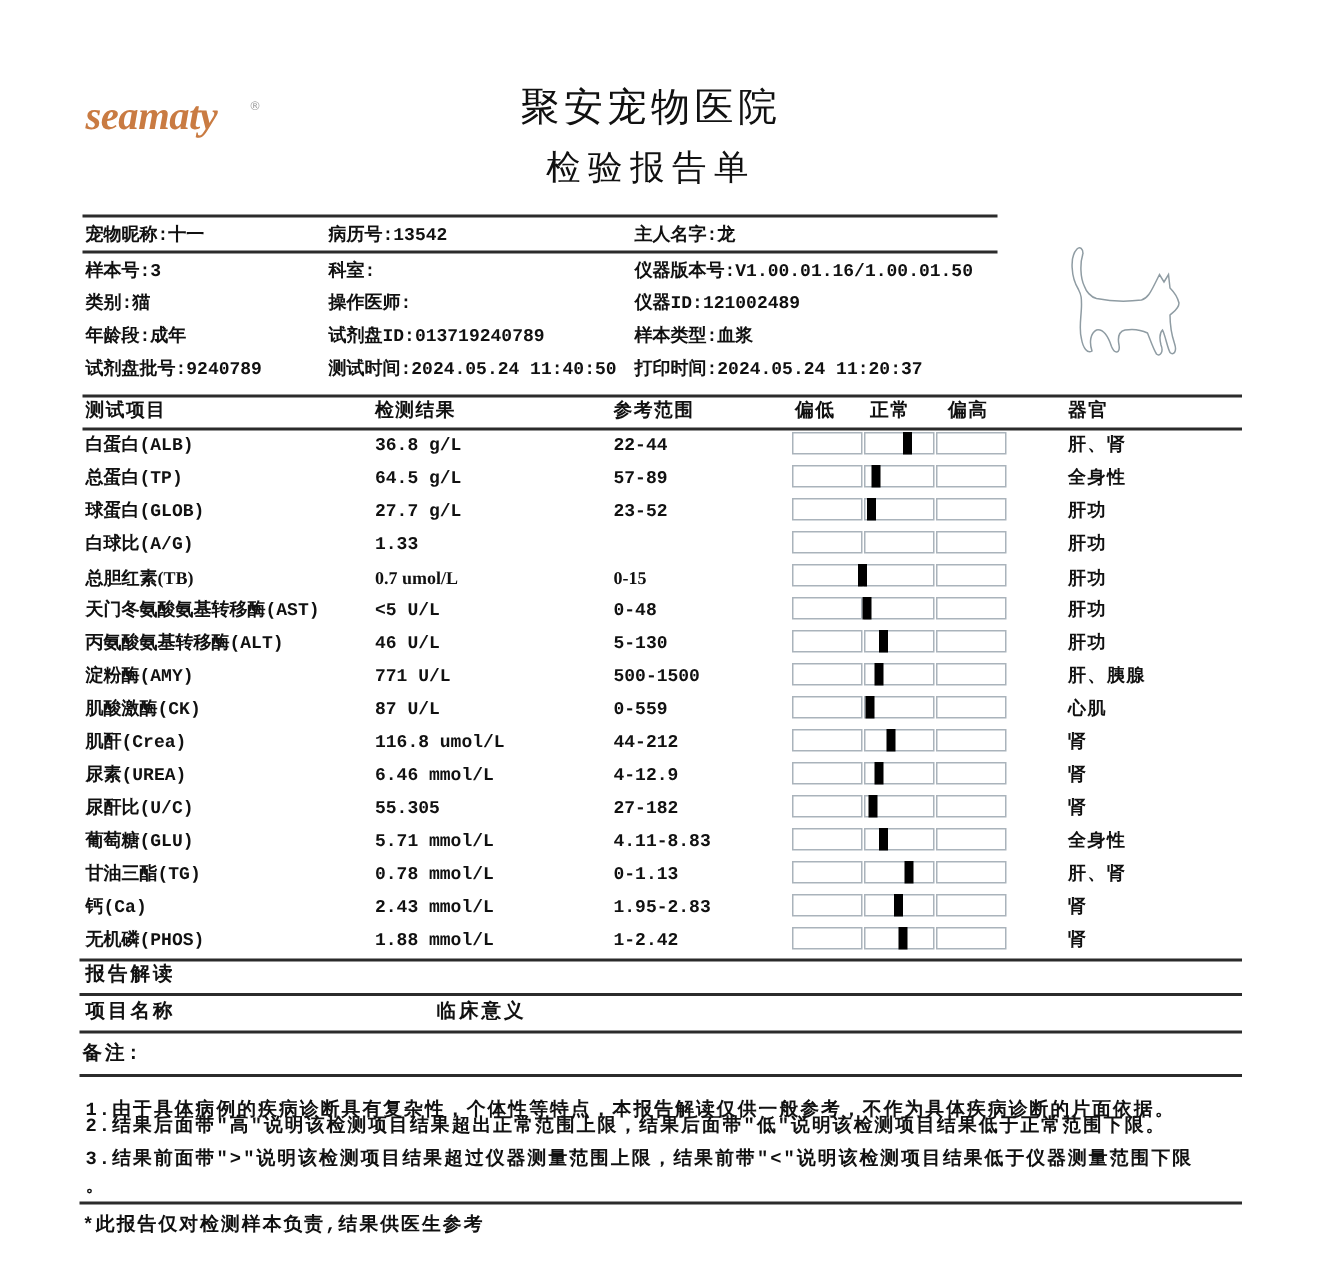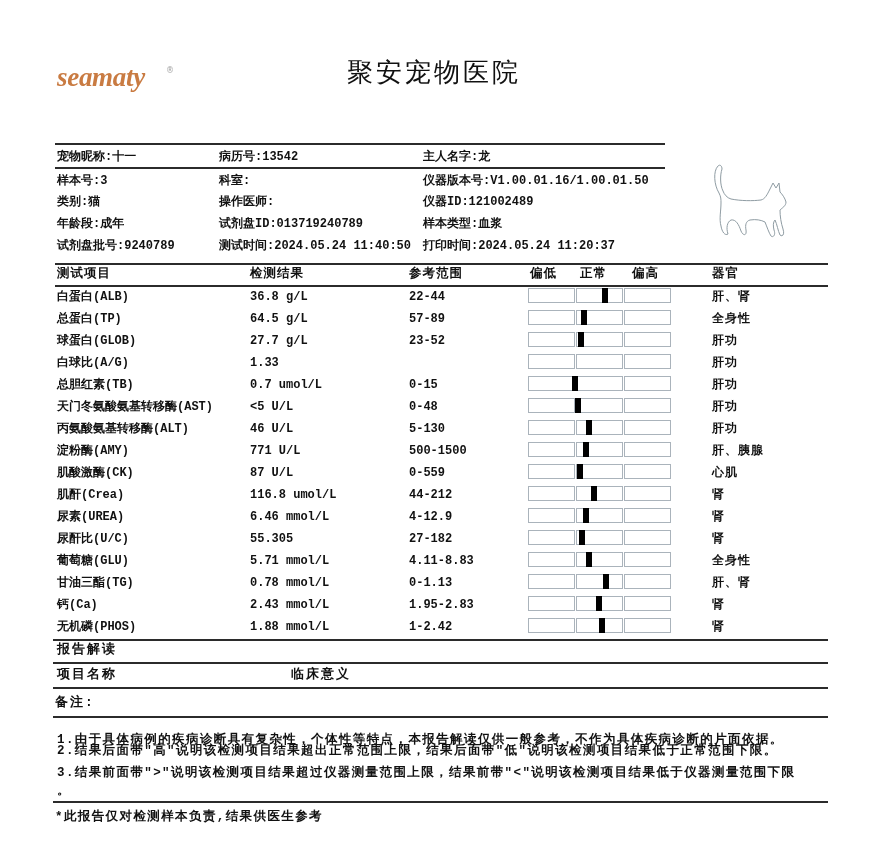--- a/index.html
+++ b/index.html
@@ -53,20 +53,21 @@
   .cat { position:absolute; left:705px; top:163px; width:88px; height:82px; }
 </style>
 </head>
 <body>
 
 <div id="page">
 
   <div class="logo">seamaty</div>
   <div class="logo-mark">®</div>
   <div class="title title-main">聚安宠物医院</div>
+  <div class="title title-sub">检验报告单</div>
 
   <div class="hline hl-thick" style="left:55px; top:143px; width:610px;"></div>
   <div class="hline hl-thin" style="left:55px; top:167px; width:610px;"></div>
 
   <div class="info-cell" style="left:57px; top:148px;">
     <span>宠物昵称:</span><span>十一</span>
   </div>
   <div class="info-cell" style="left:219px; top:148px;">
     <span>病历号:</span><span>13542</span>
   </div>
@@ -167,21 +168,21 @@
       <span class="c c-name">白球比(A/G)</span>
       <span class="c c-result">1.33</span>
       <span class="c c-range"></span>
       <div class="bar-seg seg-low"></div>
       <div class="bar-seg seg-norm"></div>
       <div class="bar-seg seg-high"></div>
 
       <span class="c c-organ">肝功</span>
     </div>
 
-    <div class="result-row" style="top: 376px;">
+    <div class="result-row" style="top: 376px; font-family: Liberation Serif, serif;">
       <span class="c c-name">总胆红素(TB)</span>
       <span class="c c-result">0.7 umol/L</span>
       <span class="c c-range">0-15</span>
       <div class="bar-seg seg-low"></div>
       <div class="bar-seg seg-norm"></div>
       <div class="bar-seg seg-high"></div>
       <div class="bar-marker" style="left: 572px;"></div>
       <span class="c c-organ">肝功</span>
     </div>
 

